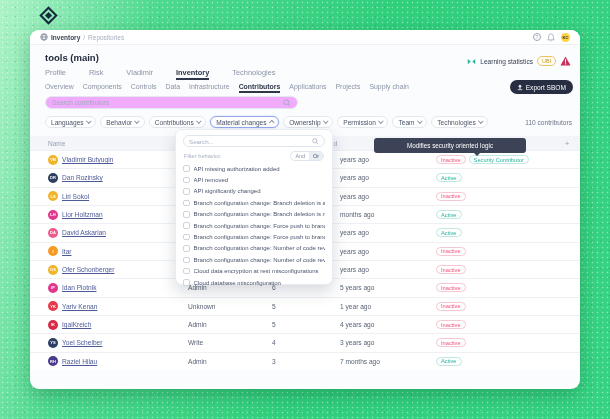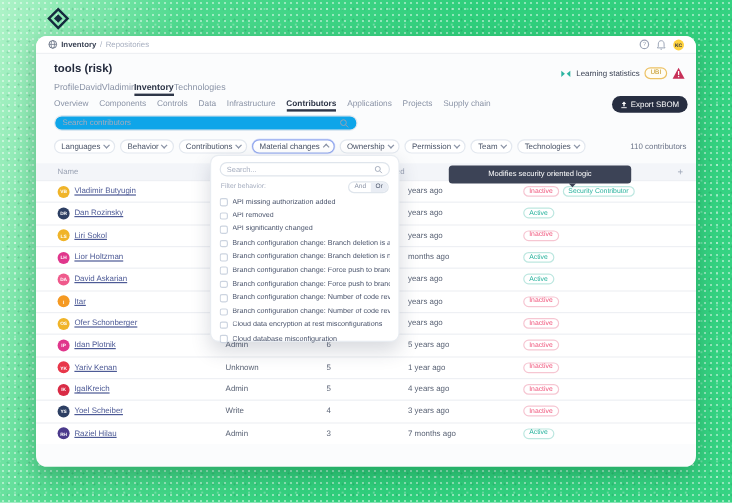--- a/index.html
+++ b/index.html
@@ -28,33 +28,33 @@
   .top-icons{margin-left:auto;display:flex;align-items:center;gap:6px;}
   .qicon{width:8px;height:8px;border:1px solid #9aa3b5;border-radius:50%;color:#9aa3b5;font-size:5px;display:flex;align-items:center;justify-content:center;}
   .user-avatar{width:9px;height:9px;border-radius:50%;background:#ffd23e;color:#27304a;font-size:4.2px;font-weight:bold;display:flex;align-items:center;justify-content:center;}
 
   .page-title{position:absolute;left:15px;top:22px;font-size:9.5px;font-weight:bold;color:#232a3c;}
 
   .learning{position:absolute;right:9px;top:26px;display:flex;align-items:center;gap:4px;}
   .learning-label{font-size:6.6px;color:#3a4254;}
   .ubi-pill{border:1px solid #ecc164;color:#c3951f;background:#fffdf4;border-radius:7px;font-size:5.4px;padding:1px 4px;}
 
-  .tabs{position:absolute;left:15px;top:38px;display:flex;gap:0;}
+  .tabs{position:absolute;left:15px;top:38px;display:flex;gap:23px;}
   .tab{font-size:7.4px;color:#8a93a6;position:relative;cursor:pointer;}
   .tab.active{color:#2e3648;font-weight:bold;}
   .tab.active::after{content:"";position:absolute;left:0;right:0;bottom:-2.5px;height:1.5px;background:#2e3648;}
 
   .subtabs{position:absolute;left:15px;top:53px;display:flex;gap:9px;}
   .subtab{font-size:6.9px;color:#8a93a6;position:relative;cursor:pointer;white-space:nowrap;}
   .subtab.active{color:#2e3648;font-weight:bold;}
   .subtab.active::after{content:"";position:absolute;left:0;right:0;bottom:-2.5px;height:1.5px;background:#2e3648;}
 
   .export-btn{position:absolute;right:7px;top:50px;height:14px;background:#272e41;color:#fff;border-radius:8px;display:flex;align-items:center;gap:3px;padding:0 7px;font-size:6.6px;z-index:5;}
 
-  .searchbox{position:absolute;left:15px;top:66px;width:253px;height:13px;border:1px solid #e4e8ee;background:#0ea5e9;border-radius:8px;display:flex;align-items:center;padding:0 6px;}
+  .searchbox{position:absolute;left:15px;top:66px;width:253px;height:13px;border:1px solid #e4e8ee;background:#f0abfc;border-radius:8px;display:flex;align-items:center;padding:0 6px;}
   .searchbox input{border:none;outline:none;flex:1;font-size:6.6px;color:#3a4254;background:transparent;font-family:"Liberation Sans",sans-serif;}
   .searchbox input::placeholder{color:#a3abbd;}
 
   .filterrow{position:absolute;left:15px;top:86px;right:8px;display:flex;align-items:center;gap:4px;}
   .fpill{height:12px;border:1px solid #e3e8ef;background:#fff;border-radius:7px;display:flex;align-items:center;gap:3px;padding:0 5px;font-size:6.6px;color:#4a5468;white-space:nowrap;cursor:pointer;}
   .fpill.open{border-color:#94a9ee;box-shadow:0 0 0 .5px #dce3fb;}
   .chev{width:3.6px;height:3.6px;border-right:1px solid #8a93a6;border-bottom:1px solid #8a93a6;transform:rotate(45deg);margin-top:-2px;}
   .fpill.open .chev{transform:rotate(-135deg);margin-top:2px;}
   .count{margin-left:auto;font-size:6.6px;color:#6c7589;}
 
@@ -114,39 +114,39 @@
     <div class="top-icons">
       <span class="qicon">?</span>
       <svg width="8" height="9" viewBox="0 0 10 11">
           <path d="M5 1 C3 1 2 2.5 2 4.5 L2 7 L1 8.5 L9 8.5 L8 7 L8 4.5 C8 2.5 7 1 5 1 Z" fill="none" stroke="#9aa3b5" stroke-width="1"></path>
           <path d="M4 9.5 a1 1 0 0 0 2 0" fill="#9aa3b5"></path>
         </svg>
       <span class="user-avatar">KC</span>
     </div>
   </div>
 
-  <div class="page-title">tools (risk)</div>
+  <div class="page-title">tools (main)</div>
 
   <div class="learning">
     <svg width="9" height="7" viewBox="0 0 12 9">
         <path d="M1 1 L5 4.5 L1 8 Z" fill="#2bb3a0"></path>
         <path d="M11 1 L7 4.5 L11 8 Z" fill="#2bb3a0"></path>
       </svg>
     <span class="learning-label">Learning statistics</span>
     <span class="ubi-pill">UBI</span>
     <svg width="11" height="10" viewBox="0 0 12 11">
         <path d="M6 0.5 L11.5 10.5 L0.5 10.5 Z" fill="#c73058"></path>
         <rect x="5.4" y="3.5" width="1.2" height="3.6" fill="#fff"></rect>
         <rect x="5.4" y="8" width="1.2" height="1.2" fill="#fff"></rect>
       </svg>
   </div>
 
   <div class="tabs">
       <span class="tab">Profile</span>
-      <span class="tab">David</span>
+      <span class="tab">Risk</span>
       <span class="tab">Vladimir</span>
       <span class="tab active">Inventory</span>
       <span class="tab">Technologies</span>
     </div>
   <div class="subtabs">
       <span class="subtab">Overview</span>
       <span class="subtab">Components</span>
       <span class="subtab">Controls</span>
       <span class="subtab">Data</span>
       <span class="subtab">Infrastructure</span>

